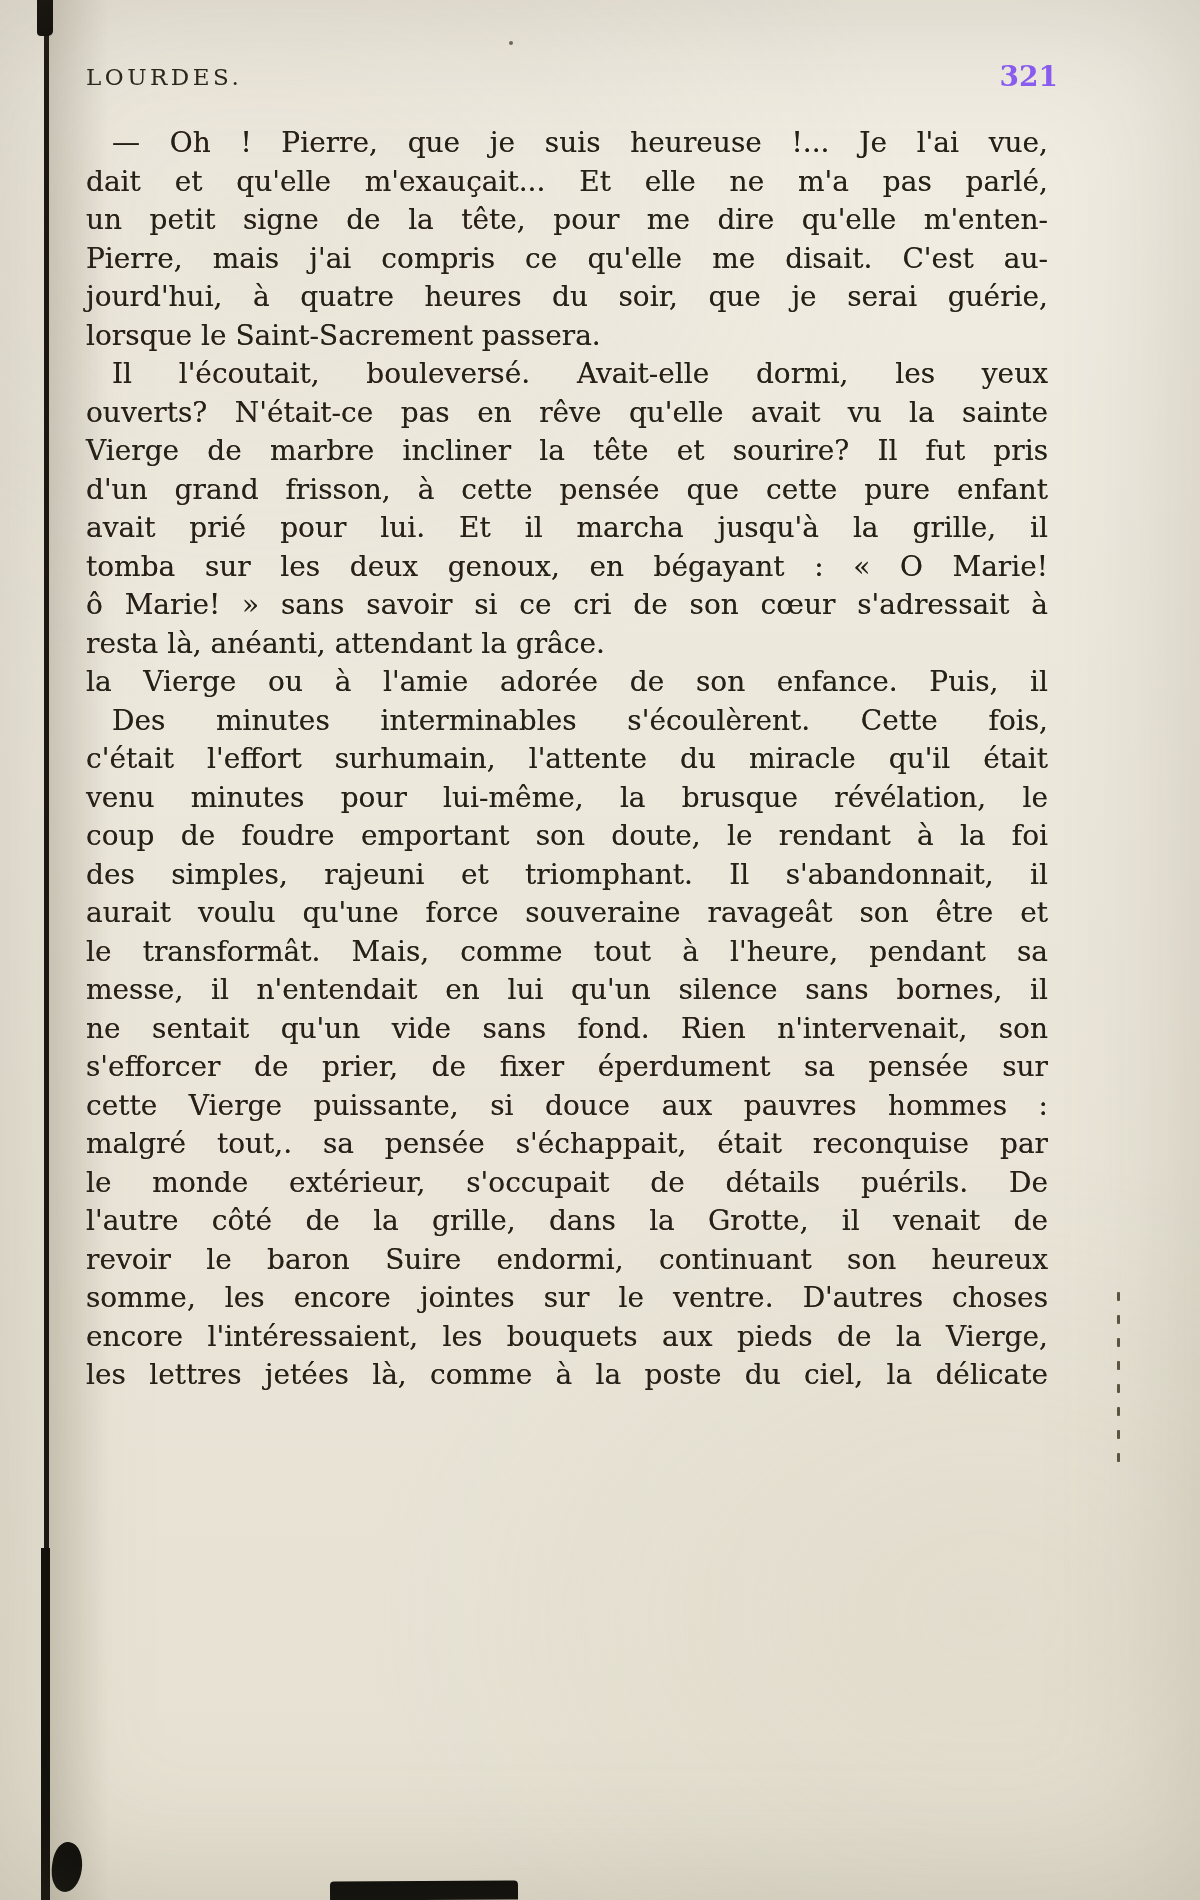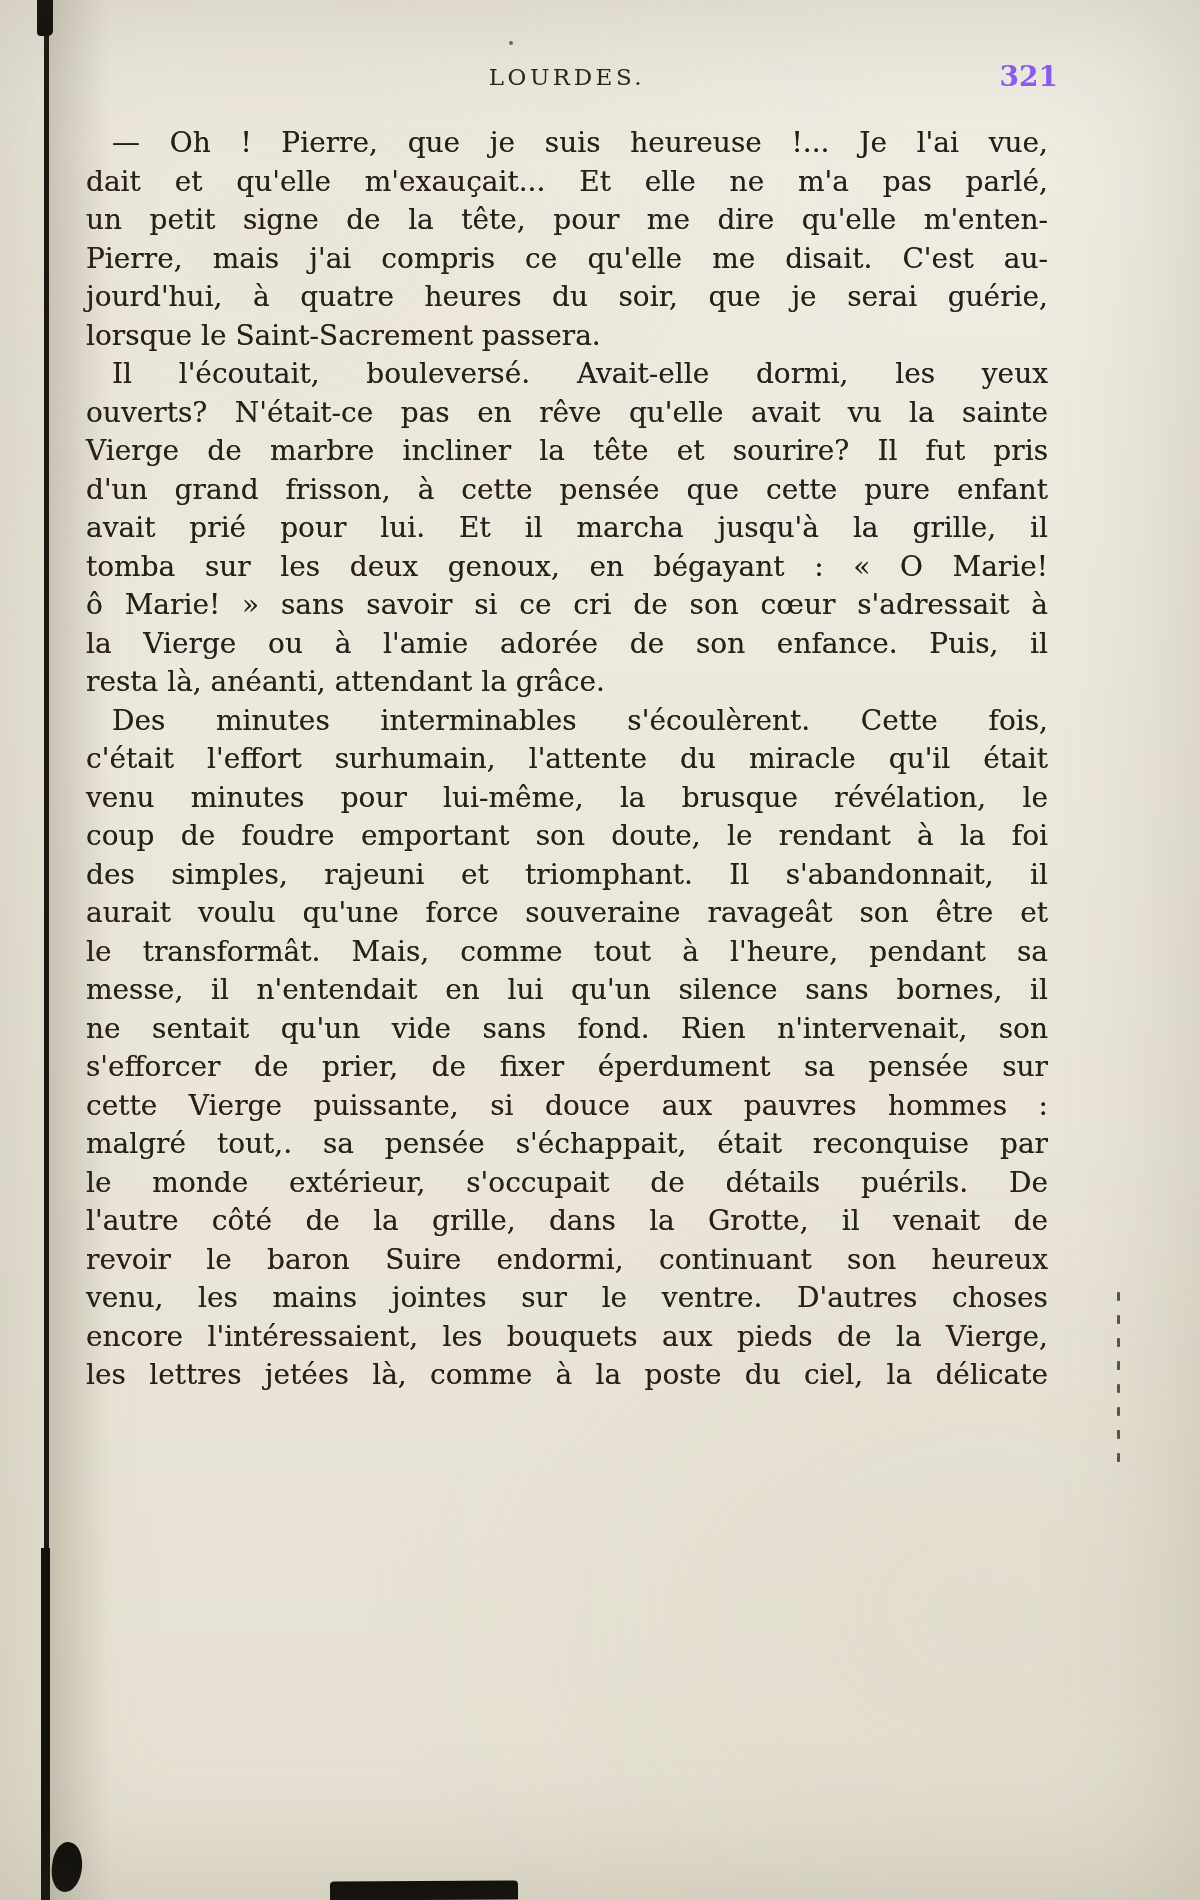--- a/index.html
+++ b/index.html
@@ -29,21 +29,21 @@
   .blob-bottom-left{position:absolute;left:52px;top:1842px;width:30px;height:50px;background:#0b0a07;
     border-radius:46% 54% 50% 50%;transform:rotate(8deg);}
   .bottom-bar{position:absolute;left:330px;top:1881px;width:188px;height:19px;background:#0b0a07;
     border-radius:4px 4px 0 0;transform:rotate(-.3deg);}
   .speck-top{position:absolute;left:509px;top:41px;width:4px;height:4px;background:#6e6759;border-radius:50%;}
   .right-dashes{position:absolute;left:1117px;top:1292px;width:4px;}
   .right-dashes i{display:block;width:3px;height:9px;background:#5a5442;margin-bottom:14px;border-radius:1px;}
 
   
   .header-row{position:absolute;left:86px;top:64px;width:962px;height:40px;}
-  .header-title{position:absolute;left:0;right:0;text-align:center;font-size:23px;letter-spacing:3.5px;color:#2a241c;}
+  .header-title{position:absolute;left:0;right:0;font-size:23px;letter-spacing:3.5px;color:#2a241c;}
   .page-number{position:absolute;right:-10px;top:-4px;font-size:28px;font-weight:bold;color:#8b5cf6;}
 
   
   .text-block{position:absolute;left:86px;top:124px;width:962px;
     font-size:28px;line-height:38.5px;
     text-shadow:0 0 .6px rgba(42,34,24,.55);}
   .paragraph{margin:0;}
   .line{text-align:justify;text-align-last:justify;}
   .line.last{text-align-last:left;}
   .line.first{text-indent:26px;}
@@ -87,39 +87,39 @@
         <div class="line last">lorsque le Saint-Sacrement passera.</div>
       </div>
       <div class="paragraph">
         <div class="line first">Il l'écoutait, bouleversé. Avait-elle dormi, les yeux</div>
         <div class="line">ouverts? N'était-ce pas en rêve qu'elle avait vu la sainte</div>
         <div class="line">Vierge de marbre incliner la tête et sourire? Il fut pris</div>
         <div class="line">d'un grand frisson, à cette pensée que cette pure enfant</div>
         <div class="line">avait prié pour lui. Et il marcha jusqu'à la grille, il</div>
         <div class="line">tomba sur les deux genoux, en bégayant : « O Marie!</div>
         <div class="line">ô Marie! » sans savoir si ce cri de son cœur s'adressait à</div>
+        <div class="line last">resta là, anéanti, attendant la grâce.</div>
         <div class="line">la Vierge ou à l'amie adorée de son enfance. Puis, il</div>
-        <div class="line last">resta là, anéanti, attendant la grâce.</div>
       </div>
       <div class="paragraph">
         <div class="line first">Des minutes interminables s'écoulèrent. Cette fois,</div>
         <div class="line">c'était l'effort surhumain, l'attente du miracle qu'il était</div>
         <div class="line">venu minutes pour lui-même, la brusque révélation, le</div>
         <div class="line">coup de foudre emportant son doute, le rendant à la foi</div>
         <div class="line">des simples, rajeuni et triomphant. Il s'abandonnait, il</div>
         <div class="line">aurait voulu qu'une force souveraine ravageât son être et</div>
         <div class="line">le transformât. Mais, comme tout à l'heure, pendant sa</div>
         <div class="line">messe, il n'entendait en lui qu'un silence sans bornes, il</div>
         <div class="line">ne sentait qu'un vide sans fond. Rien n'intervenait, son</div>
         <div class="line">s'efforcer de prier, de fixer éperdument sa pensée sur</div>
         <div class="line">cette Vierge puissante, si douce aux pauvres hommes :</div>
         <div class="line">malgré tout,. sa pensée s'échappait, était reconquise par</div>
         <div class="line">le monde extérieur, s'occupait de détails puérils. De</div>
         <div class="line">l'autre côté de la grille, dans la Grotte, il venait de</div>
         <div class="line">revoir le baron Suire endormi, continuant son heureux</div>
-        <div class="line">venu, les mains jointes sur le ventre. D'autres choses</div>
+        <div class="line">somme, les encore jointes sur le ventre. D'autres choses</div>
         <div class="line">encore l'intéressaient, les bouquets aux pieds de la Vierge,</div>
         <div class="line">les lettres jetées là, comme à la poste du ciel, la délicate</div>
       </div>
     </div>
 
   <div class="vignette"></div>
 </div>
 
 </body></html>

